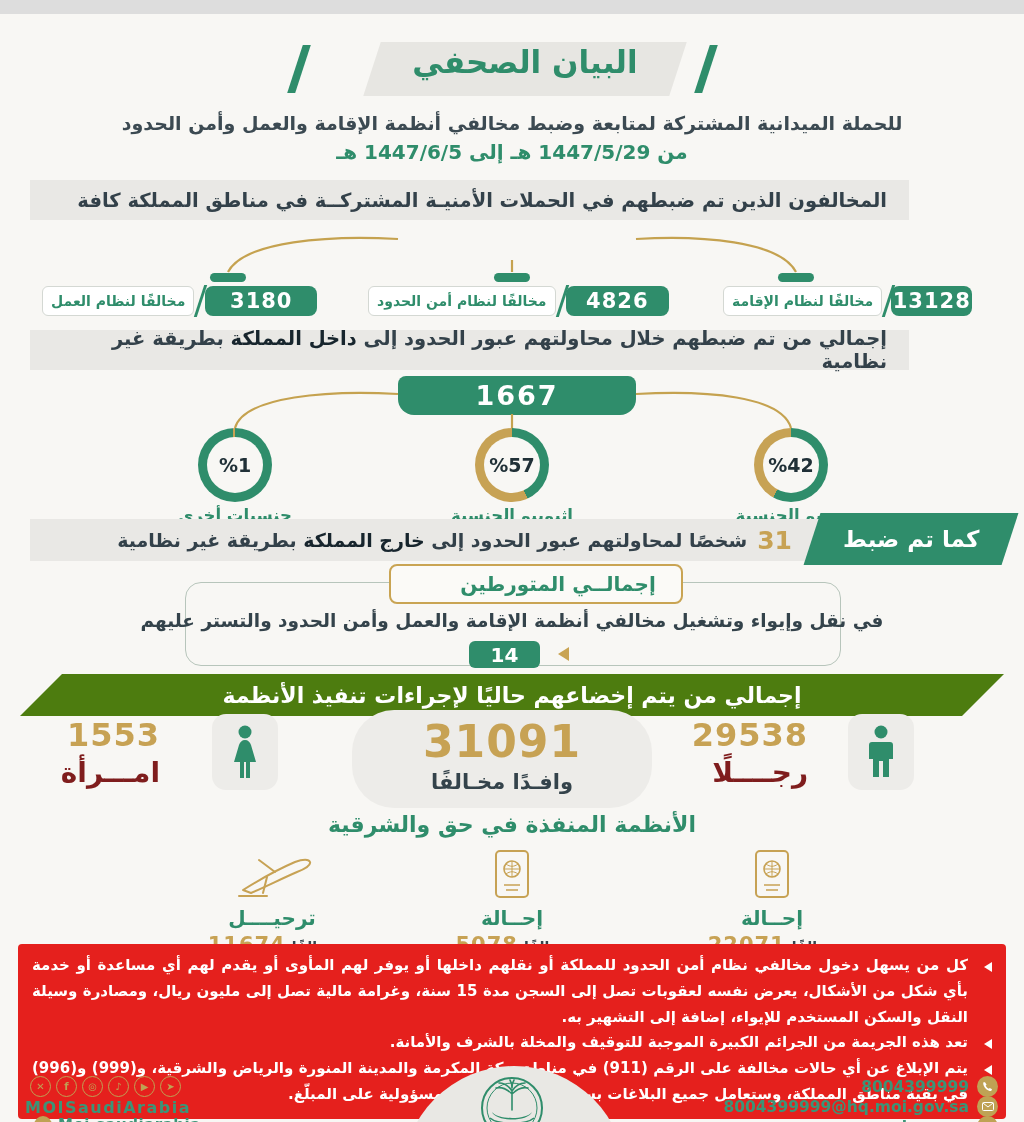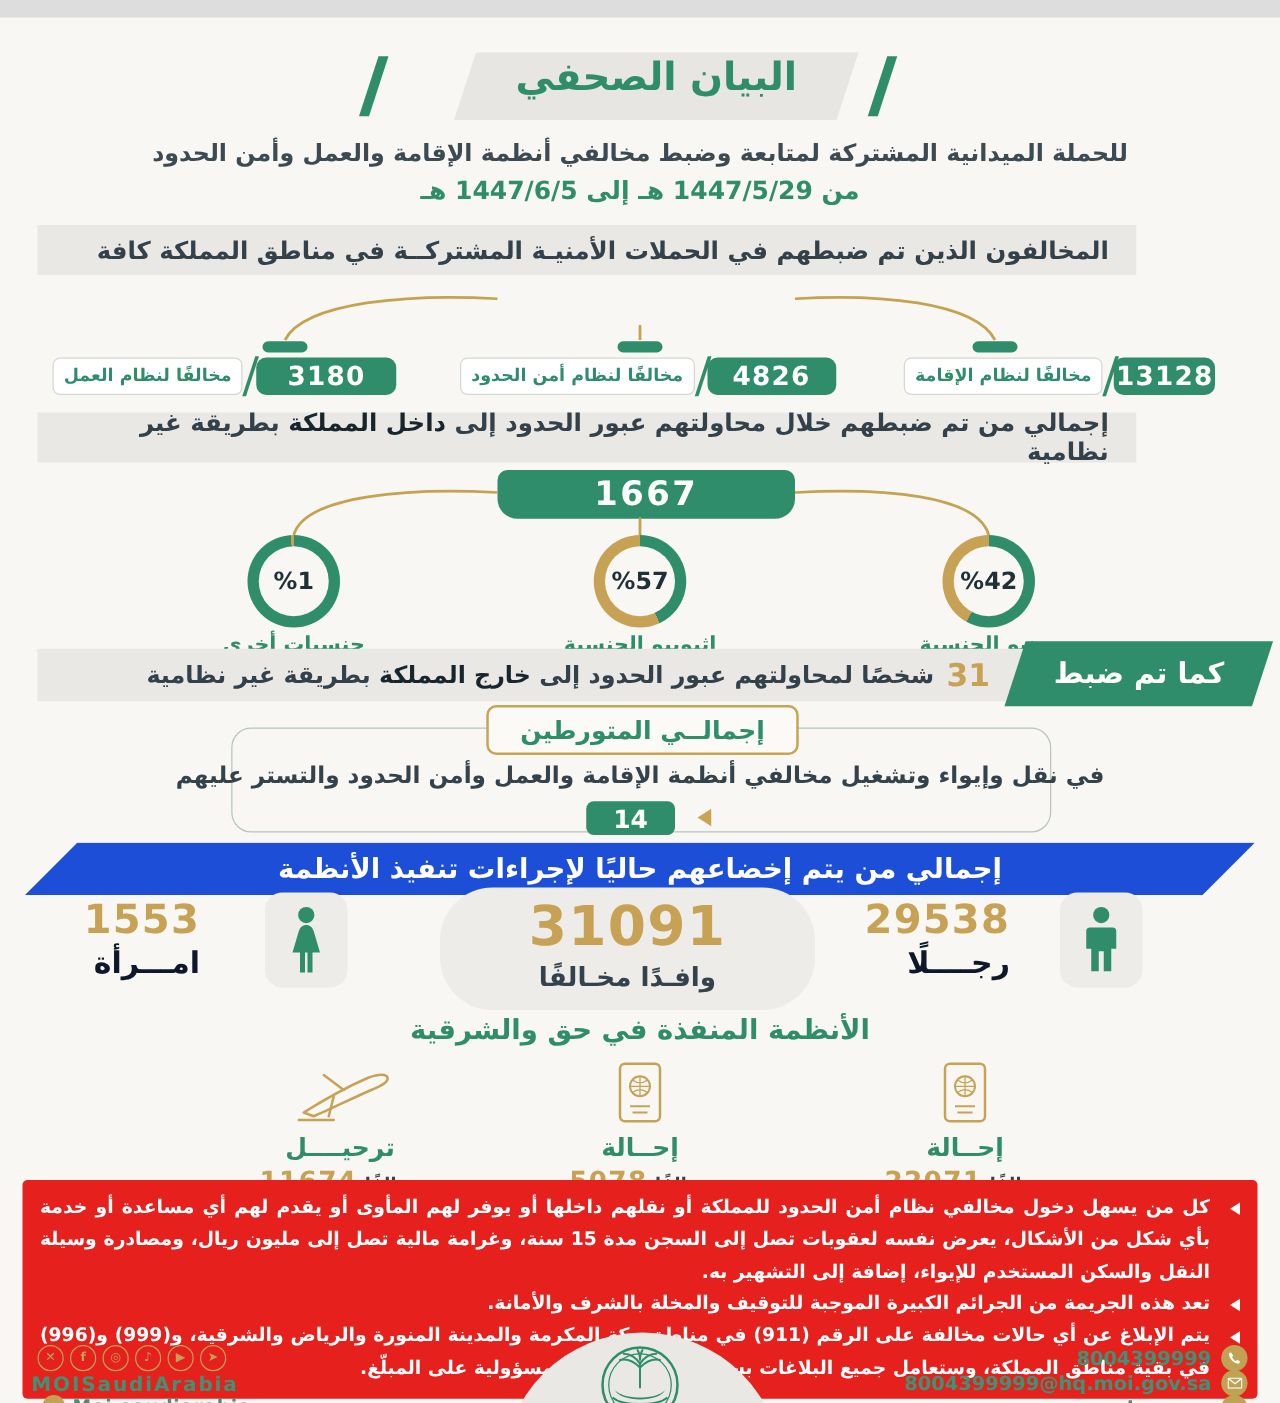--- a/index.html
+++ b/index.html
@@ -45,39 +45,39 @@
   .badge{position:absolute;right:14px;top:499px;width:198px;height:52px;background:#2f8d6b;transform:skewX(-18deg);
          display:flex;align-items:center;justify-content:center;}
   .badge span{transform:skewX(18deg);color:#fff;font-weight:bold;font-size:23px;}
   .line-c{position:absolute;right:232px;left:40px;top:505px;height:42px;display:flex;align-items:center;gap:10px;
           font-size:19px;color:#33414a;font-weight:bold;}
   .line-c .gold-num{color:#c7a254;font-size:25px;font-weight:bold;direction:ltr;}
 
   
   .inv-box{position:absolute;left:185px;width:654px;top:568px;height:82px;border:1.5px solid #b7c5bb;border-radius:16px;}
   .inv-title{position:absolute;left:389px;top:550px;width:246px;height:36px;background:#fbfaf7;border:2px solid #c9a453;
-             border-radius:8px;display:flex;align-items:center;justify-content:center;color:#2f8d6b;font-weight:bold;font-size:20px;}
+             border-radius:8px;display:flex;align-items:center;justify-content:center;color:#2f8d6b;font-weight:bold;font-size:20px;padding-left:44px;}
   .inv-body{position:absolute;left:0;top:596px;width:100%;text-align:center;font-size:18.5px;font-weight:bold;color:#34434b;}
   .inv-total{position:absolute;left:469px;top:627px;width:71px;height:27px;background:#2f8d6b;border-radius:6px;color:#fff;
              font-weight:bold;font-size:20px;display:flex;align-items:center;justify-content:center;direction:ltr;}
   .inv-arrow{position:absolute;left:558px;top:633px;width:0;height:0;border-top:7px solid transparent;
              border-bottom:7px solid transparent;border-right:11px solid #c9a453;}
 
   
-  .banner{position:absolute;left:20px;top:660px;width:984px;height:42px;background:#1d4ed8;
+  .banner{position:absolute;left:20px;top:660px;width:984px;height:42px;background:#4d7c0f;
           clip-path:polygon(42px 0,100% 0,calc(100% - 42px) 100%,0 100%);
           display:flex;align-items:center;justify-content:center;color:#fff;font-weight:bold;font-size:22px;}
   .blob{position:absolute;left:352px;top:696px;width:300px;height:98px;background:#edece9;border-radius:42px;}
   .stat-num{color:#c7a254;font-weight:bold;direction:ltr;letter-spacing:1px;}
   .big-num{position:absolute;left:352px;top:702px;width:300px;text-align:center;font-size:44px;}
   .big-lbl{position:absolute;left:352px;top:756px;width:300px;text-align:center;font-size:21px;font-weight:bold;color:#34434b;}
   .icon-card{position:absolute;top:700px;width:66px;height:76px;background:#edece9;border-radius:14px;
              display:flex;align-items:center;justify-content:center;}
   .side-num{position:absolute;top:702px;font-size:32px;}
-  .side-lbl{position:absolute;top:742px;font-size:24px;font-weight:bold;color:#0f172a;}
+  .side-lbl{position:absolute;top:742px;font-size:28px;font-weight:bold;color:#7f1d1d;}
 
   
   .enf-head{position:absolute;left:0;top:798px;width:100%;text-align:center;color:#2f8d6b;font-weight:bold;font-size:22px;}
   .col{position:absolute;top:832px;width:260px;text-align:center;}
   .col .ic{height:58px;display:flex;align-items:center;justify-content:center;}
   .col .t{color:#2f8d6b;font-weight:bold;font-size:20px;margin-top:2px;}
   .col .v{display:flex;justify-content:center;align-items:baseline;gap:6px;margin-top:3px;}
   .col .v .u{font-size:14px;font-weight:bold;color:#34434b;}
   .col .v .n{font-size:21px;font-weight:bold;color:#c7a254;direction:ltr;letter-spacing:1px;}
   .col .s{font-size:14.5px;font-weight:bold;color:#34434b;margin-top:1px;}

